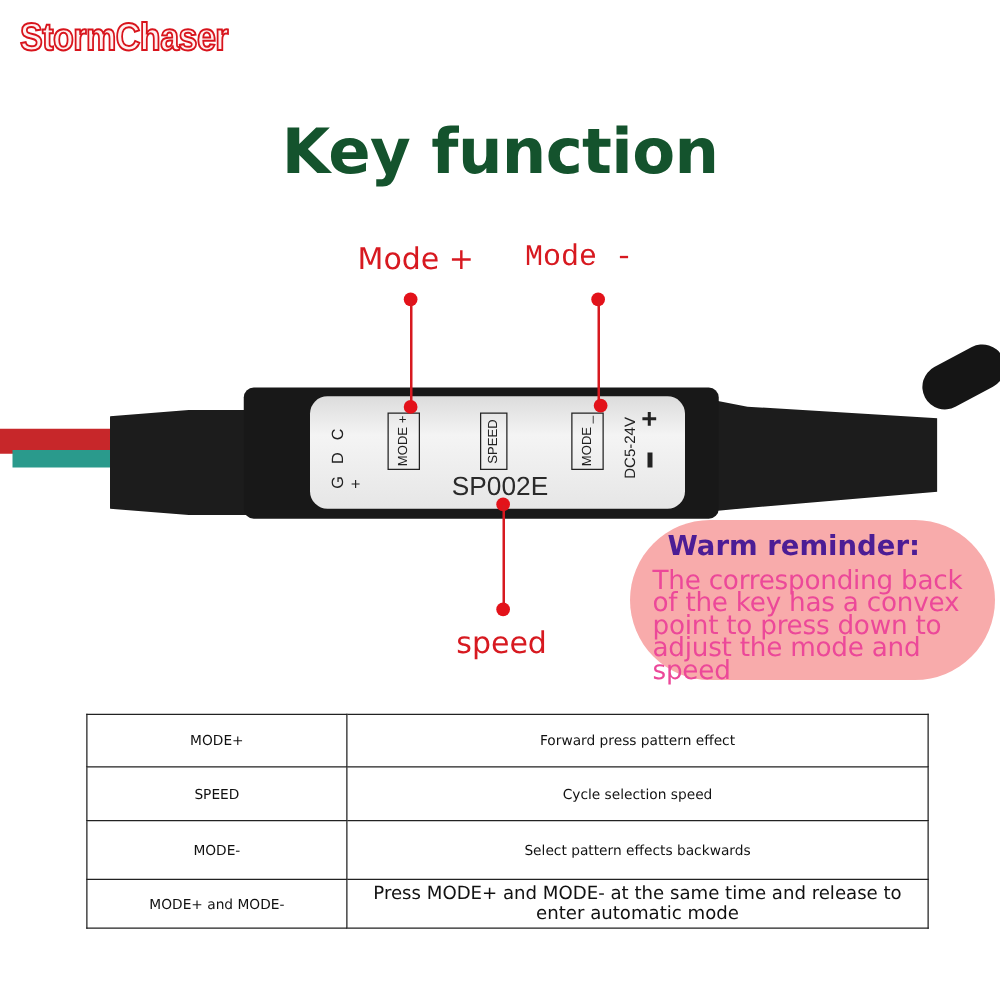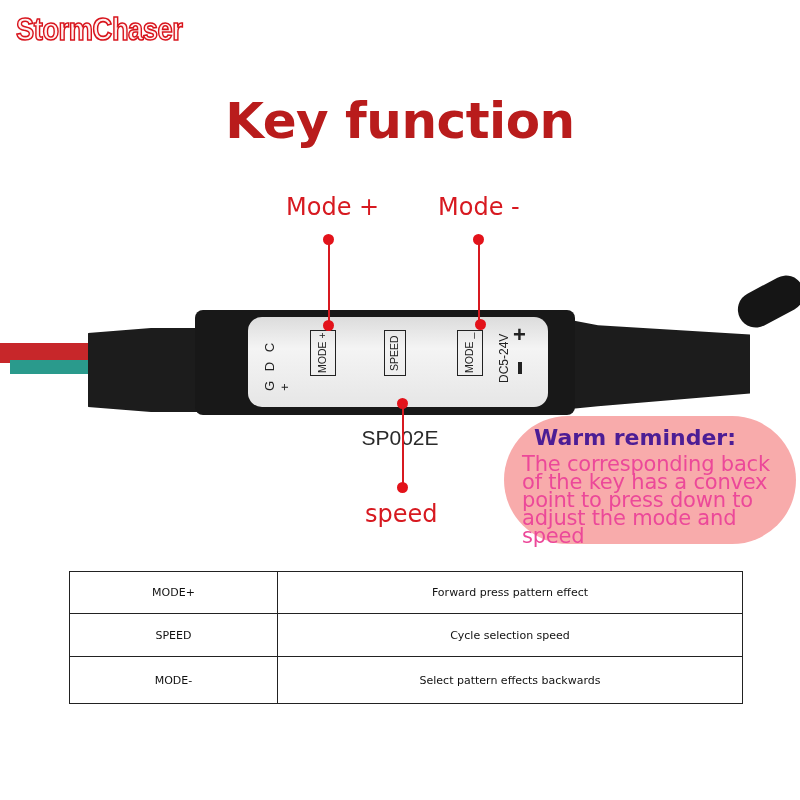--- a/index.html
+++ b/index.html
@@ -10,21 +10,21 @@
     position: absolute; left: 16px; top: 12px;
     font-family: "Liberation Sans", sans-serif;
     font-weight: bold; font-size: 31px; letter-spacing: -0.5px;
     color: #fff0f0;
     -webkit-text-stroke: 1.6px #d8141c;
     transform: scaleX(0.88); transform-origin: left top;
   }
 
   .title {
     position: absolute; left: 0; width: 800px; top: 92px;
-    text-align: center; font-weight: bold; font-size: 50px; color: #b91c1c;
+    text-align: center; font-weight: bold; font-size: 50px; color: #14532d;
     font-family: "DejaVu Sans", sans-serif; letter-spacing: -0.5px;
   }
 
   .callout-label {
     position: absolute; color: #d71920; font-size: 24px;
     font-family: "DejaVu Sans", sans-serif;
   }
   .dot {
     position: absolute; width: 11px; height: 11px; border-radius: 50%;
     background: #e3121a;
@@ -80,21 +80,21 @@
   }
   .voltage {
     position: absolute; left: 497px; top: 327px; width: 16px; height: 56px;
     writing-mode: vertical-rl; transform: rotate(180deg);
     font-family: "Liberation Sans", sans-serif; font-size: 12px; color: #222;
   }
   .plus-sign { position: absolute; left: 513px; top: 322px; font-size: 22px; font-weight: bold; color: #222; font-family: "Liberation Sans", sans-serif; }
   .minus-sign { position: absolute; left: 518px; top: 362px; width: 4px; height: 12px; background: #222; }
   .model {
     position: absolute; left: 340px; top: 378px; width: 120px; text-align: center;
-    font-family: "Liberation Sans", sans-serif; font-size: 21px; color: #2a2a2a; margin-top: 48px;
+    font-family: "Liberation Sans", sans-serif; font-size: 21px; color: #2a2a2a;
   }
 
   .reminder {
     position: absolute; left: 504px; top: 416px; width: 292px; height: 128px;
     background: #f8abab; border-radius: 64px;
   }
   .reminder-title {
     position: absolute; left: 534px; top: 425px; font-weight: bold; font-size: 22px; color: #4c1d95;
     font-family: "DejaVu Sans", sans-serif;
   }
@@ -119,21 +119,21 @@
   table.keys td.small { font-size: 14.5px; line-height: 16px; }
 </style>
 </head>
 <body>
 
 <div class="brand">StormChaser</div>
 
 <h1 class="title">Key function</h1>
 
 <div class="callout-label" style="left:286px; top:193px;">Mode +</div>
-<div class="callout-label" style="left:438px; top:193px;">Mode -</div>
+<div class="callout-label" style="left:420px; top:193px;font-family:Liberation Mono, monospace;">Mode -</div>
 
 <div class="wire-red"></div>
 <div class="wire-green"></div>
 <div class="sleeve-left"></div>
 <div class="sleeve-right"></div>
 <div class="wire-black"></div>
 <div class="body-block"></div>
 
 <div class="label-plate"></div>
 <div class="pins">G D C +</div>
@@ -169,14 +169,18 @@
     <td>Forward press pattern effect</td>
   </tr>
   <tr class="r1">
     <td class="k">SPEED</td>
     <td>Cycle selection speed</td>
   </tr>
   <tr class="r2">
     <td class="k">MODE-</td>
     <td>Select pattern effects backwards</td>
   </tr>
+  <tr class="r3">
+    <td class="k">MODE+ and MODE-</td>
+    <td class="small">Press MODE+ and MODE- at the same time and release to enter automatic mode</td>
+  </tr>
 </tbody>
   </table>
 
 </body></html>

